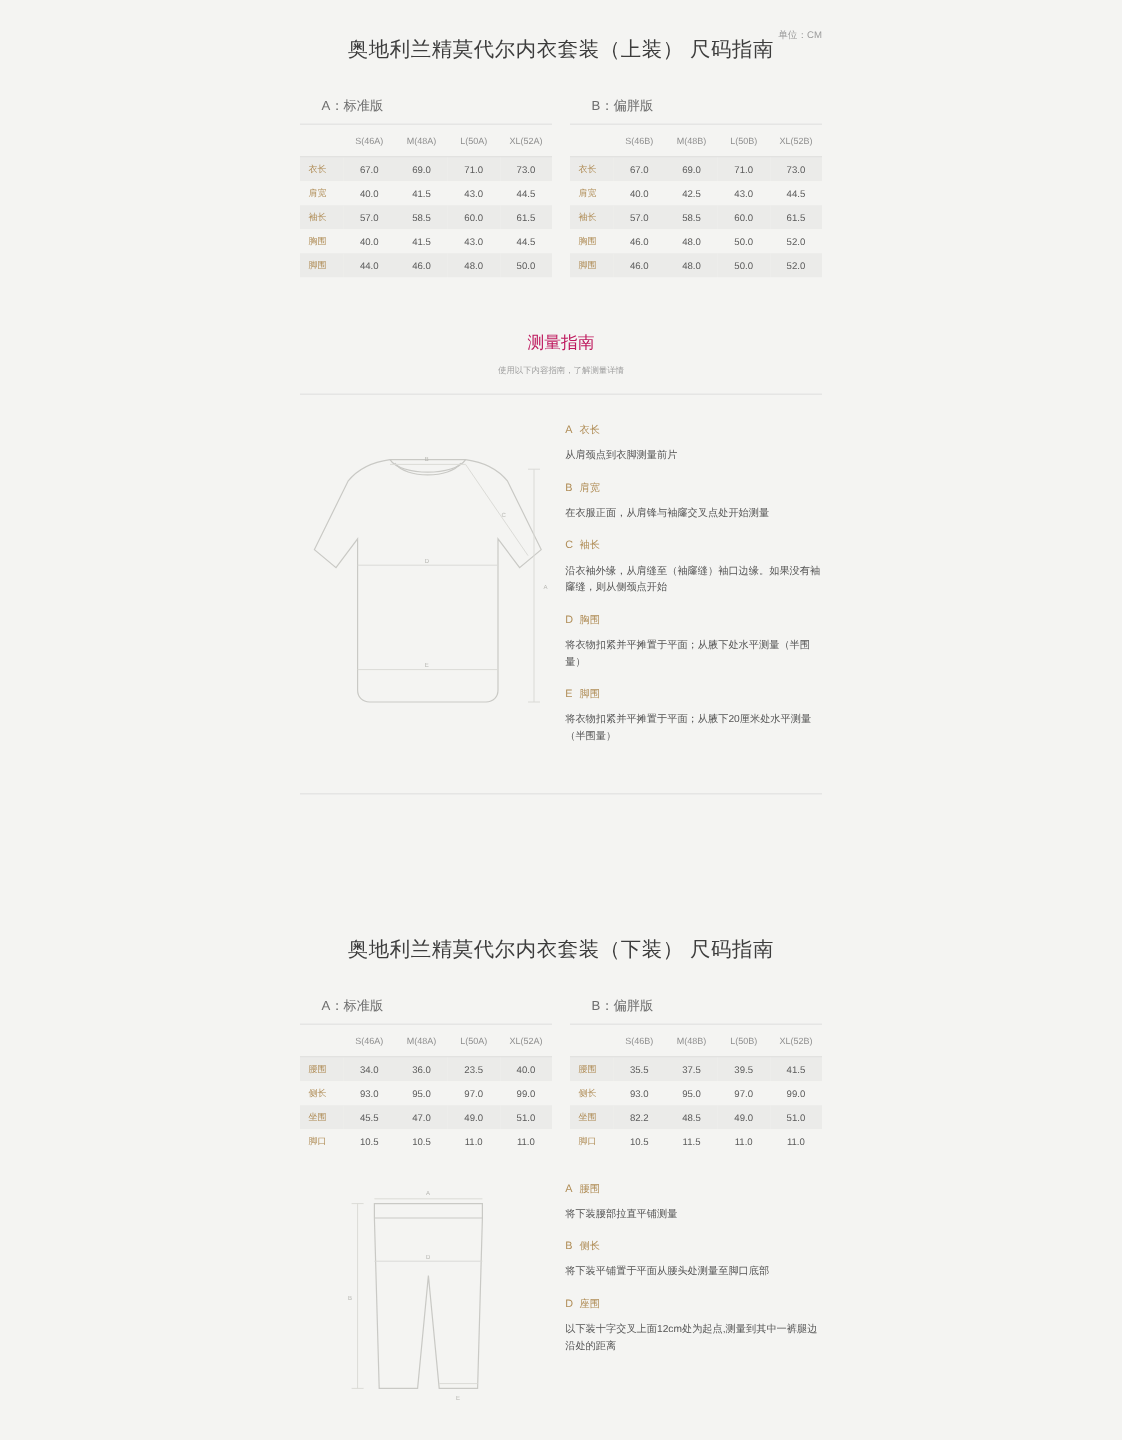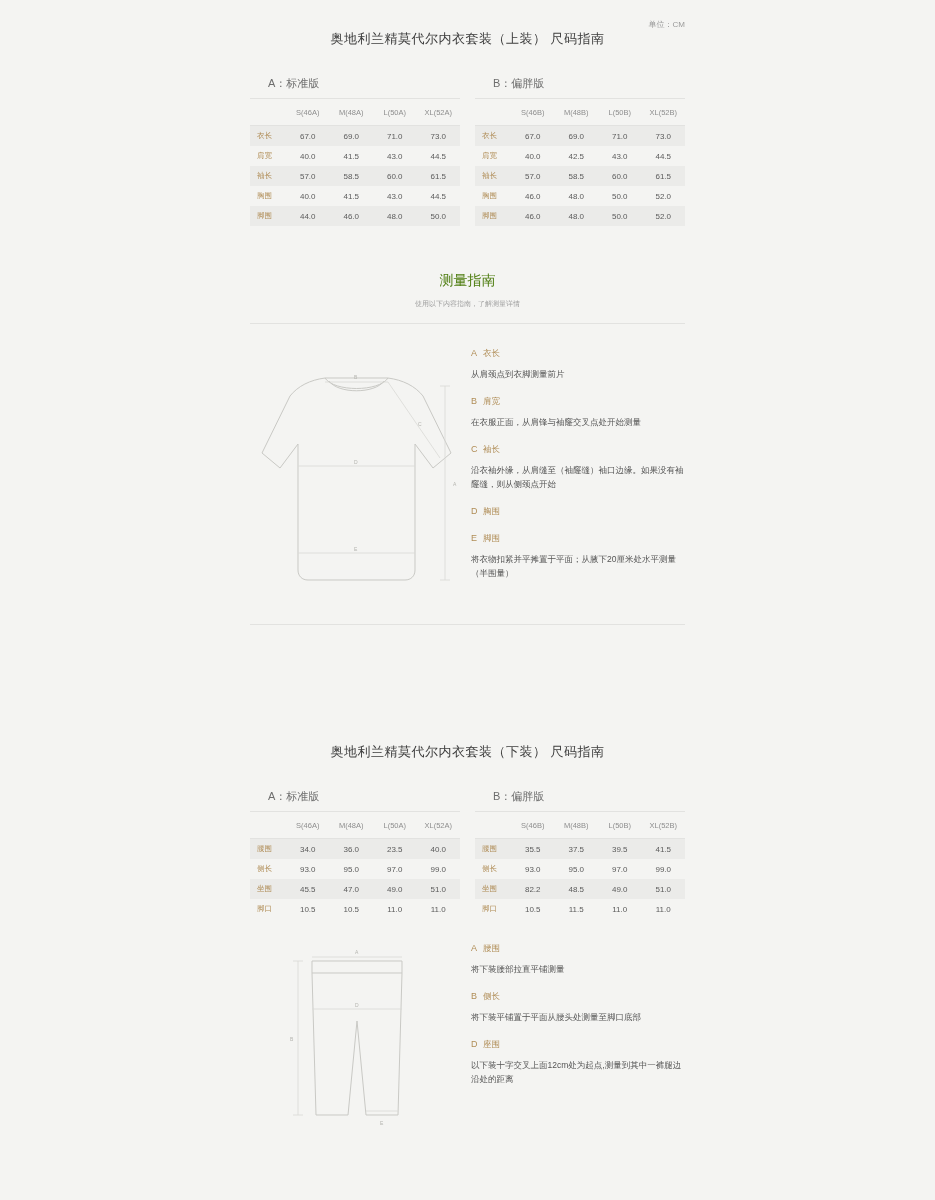--- a/index.html
+++ b/index.html
@@ -23,21 +23,21 @@
 
   
   .size-title-row {
     display: flex;
     align-items: flex-end;
     justify-content: center;
     padding-top: 30px;
     position: relative;
   }
   .size-title {
-    font-size: 13px;
+    font-size: 17px;
     color: #3d3d3d;
     letter-spacing: 0.5px;
     font-weight: normal;
   }
   .unit-label {
     position: absolute;
     right: 0;
     bottom: 18px;
     font-size: 8px;
     color: #9a9a9a;
@@ -87,21 +87,21 @@
   table.size tr.odd td { background: #ebebe9; }
   table.size tr.even td { background: #f4f4f2; }
 
   
   .guide-head {
     text-align: center;
     margin-top: 46px;
   }
   .guide-title {
     font-size: 14px;
-    color: #4d7c0f;
+    color: #be185d;
     font-weight: normal;
   }
   .guide-sub {
     font-size: 7px;
     color: #a0a0a0;
     margin-top: 9px;
     padding-bottom: 14px;
     border-bottom: 1px solid #e2e2e0;
   }
 
@@ -325,20 +325,21 @@
             <span class="item-letter">C</span>
             <span class="item-name">袖长</span>
           </div>
           <div class="item-desc">沿衣袖外缘，从肩缝至（袖窿缝）袖口边缘。如果没有袖窿缝，则从侧颈点开始</div>
         </div>
         <div class="item">
           <div class="item-head">
             <span class="item-letter">D</span>
             <span class="item-name">胸围</span>
           </div>
+          <div class="item-desc">将衣物扣紧并平摊置于平面；从腋下处水平测量（半围量）</div>
         </div>
         <div class="item">
           <div class="item-head">
             <span class="item-letter">E</span>
             <span class="item-name">脚围</span>
           </div>
           <div class="item-desc">将衣物扣紧并平摊置于平面；从腋下20厘米处水平测量（半围量）</div>
         </div>
       </div>
     </div>

